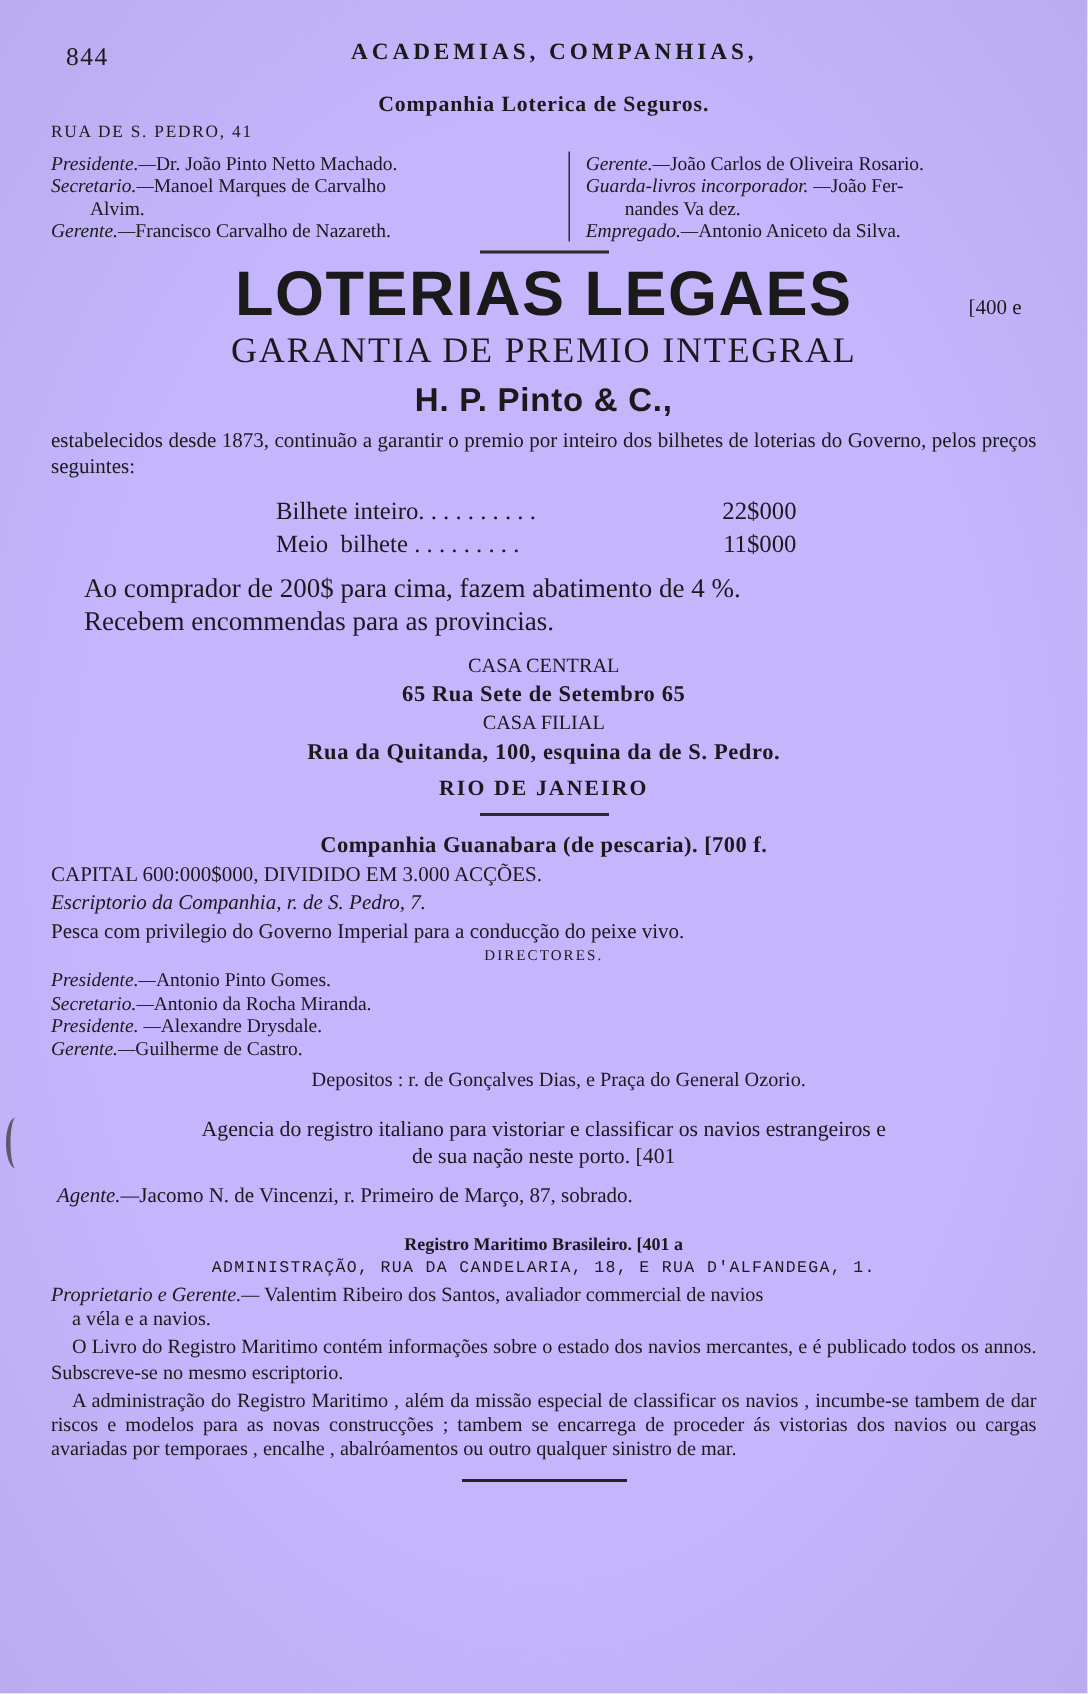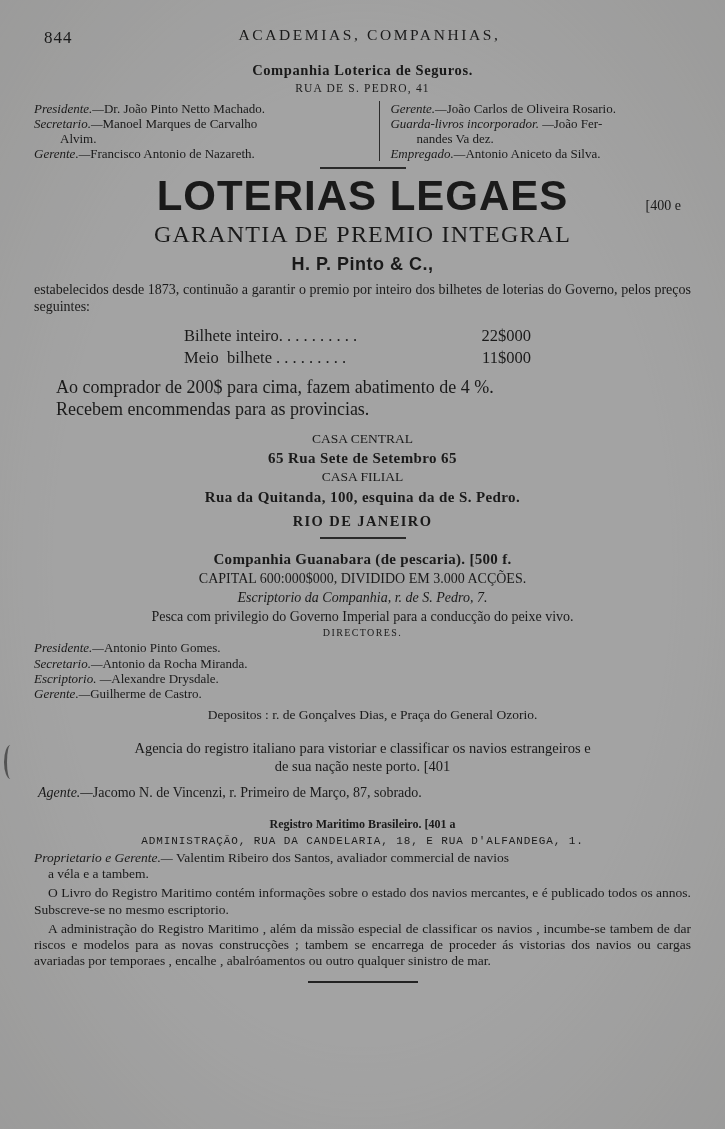--- a/index.html
+++ b/index.html
@@ -14,21 +14,21 @@
     color: #1a1a1a;
     position: relative;
     overflow: hidden;
   }
   .page {
     position: relative;
     width: 725px;
     height: 1129px;
     padding: 0;
     box-sizing: border-box;
-    background: #a3a3a3;
+    background: #c4b5fd;
   }
   
   .page::before {
     content: "";
     position: absolute;
     inset: 0;
     pointer-events: none;
     background:
       radial-gradient(ellipse at 50% 50%, rgba(255,255,255,0) 60%, rgba(180,178,170,0.16) 100%);
     mix-blend-mode: multiply;
@@ -48,35 +48,35 @@
     left: 10px;
     top: 2px;
     font-size: 17px;
     letter-spacing: 1px;
     font-family: "Liberation Serif", serif;
   }
   .running-head {
     text-align: center;
     font-size: 15.5px;
     letter-spacing: 2.6px;
-    font-weight: normal;
+    font-weight: bold;
     font-family: "Liberation Serif", serif;
     padding-left: 14px;
   }
   .it { font-style: italic; }
 
   .sec-title {
     text-align: center;
     font-weight: bold;
     font-size: 14.5px;
     letter-spacing: 0.6px;
     margin-top: 10px;
   }
   .sec-sub {
-    text-align: center;
+    text-align: left;
     font-size: 11.5px;
     letter-spacing: 1.2px;
     margin-top: 3px;
   }
 
   
   .staff {
     display: flex;
     margin-top: 7px;
     font-size: 13px;
@@ -117,21 +117,21 @@
   }
   .garantia {
     text-align: center;
     font-size: 24px;
     letter-spacing: 1.2px;
     margin-top: 4px;
     font-family: "Liberation Serif", serif;
   }
   .firm {
     text-align: center;
-    font-size: 18px;
+    font-size: 22px;
     font-weight: bold;
     letter-spacing: 0.5px;
     margin-top: 6px;
     font-family: "Liberation Sans", sans-serif;
   }
   .advert-body {
     font-size: 14px;
     line-height: 1.22;
     margin-top: 6px;
     text-align: justify;
@@ -178,21 +178,21 @@
 
   
   .blk { margin-top: 12px; }
   .blk-title {
     text-align: center;
     font-weight: bold;
     font-size: 15px;
     letter-spacing: 0.3px;
   }
   .blk-line {
-    text-align: center;
+    text-align: left;
     font-size: 14px;
     margin-top: 3px;
   }
   .blk-line.it { font-style: italic; }
   .tiny-caps {
     text-align: center;
     font-size: 10px;
     letter-spacing: 1.4px;
     margin-top: 2px;
   }
@@ -290,21 +290,21 @@
           <div class="row">
             <span class="role">Presidente.—</span><span>Dr. João Pinto Netto Machado.</span>
           </div>
           <div class="row">
             <span class="role">Secretario.—</span><span>Manoel Marques de Carvalho</span>
           </div>
           <div class="row indent">
             <span>Alvim.</span>
           </div>
           <div class="row">
-            <span class="role">Gerente.—</span><span>Francisco Antonio de Nazareth.</span>
+            <span class="role">Gerente.—</span><span>Francisco Carvalho de Nazareth.</span>
           </div>
         </div>
         <div class="col right">
           <div class="row">
             <span class="role">Gerente.—</span><span>João Carlos de Oliveira Rosario.</span>
           </div>
           <div class="row">
             <span class="role">Guarda-livros incorporador. —</span><span>João Fer-</span>
           </div>
           <div class="row indent">
@@ -347,34 +347,34 @@
         <div>CASA CENTRAL</div>
         <div class="big">65  Rua Sete de Setembro  65</div>
         <div>CASA FILIAL</div>
         <div class="big">Rua da Quitanda, 100, esquina da de S. Pedro.</div>
         <div class="rio">RIO DE JANEIRO</div>
       </div>
       <div class="sep-small"></div>
     </div>
 
     <div class="blk">
-      <div class="blk-title">Companhia  Guanabara (de pescaria).  [500 f.</div>
+      <div class="blk-title">Companhia  Guanabara (de pescaria).  [700 f.</div>
       <div class="blk-line">CAPITAL 600:000$000, DIVIDIDO EM 3.000 ACÇÕES.</div>
       <div class="blk-line it">Escriptorio da Companhia, r. de S. Pedro, 7.</div>
       <div class="blk-line">Pesca com privilegio do Governo Imperial para a conducção do peixe vivo.</div>
       <div class="tiny-caps">DIRECTORES.</div>
       <div class="list">
         <div>
           <span class="role">Presidente.—</span><span>Antonio Pinto Gomes.</span>
         </div>
         <div>
           <span class="role">Secretario.—</span><span>Antonio da Rocha Miranda.</span>
         </div>
         <div>
-          <span class="role">Escriptorio. —</span><span>Alexandre Drysdale.</span>
+          <span class="role">Presidente. —</span><span>Alexandre Drysdale.</span>
         </div>
         <div>
           <span class="role">Gerente.—</span><span>Guilherme de Castro.</span>
         </div>
       </div>
       <div class="dep">Depositos : r. de Gonçalves Dias, e Praça do General Ozorio.</div>
     </div>
 
     <div class="agencia">
       <div>Agencia  do registro italiano para vistoriar e classificar os navios estrangeiros e</div>
@@ -384,21 +384,21 @@
       <span class="role">Agente.—</span><span>Jacomo N. de Vincenzi, r. Primeiro de Março, 87, sobrado.</span>
     </div>
 
     <div>
       <div class="reg-title">Registro Maritimo Brasileiro.  [401 a</div>
       <div class="reg-admin">ADMINISTRAÇÃO,  RUA DA CANDELARIA,  18,  E RUA  D'ALFANDEGA, 1.</div>
       <div class="reg-body">
         <p>
           <span class="role">Proprietario e Gerente.—</span><span> Valentim Ribeiro dos Santos, avaliador commercial de navios</span>
         </p>
-        <p style="margin-top:0; padding-left:14px;">a véla e a tambem.</p>
+        <p style="margin-top:0; padding-left:14px;">a véla e a navios.</p>
         <p class="ind">O Livro do Registro Maritimo contém informações sobre o estado dos navios mercantes, e é publicado todos os annos. Subscreve-se no mesmo escriptorio.</p>
         <p class="ind">A administração do Registro Maritimo , além da missão especial de classificar os navios , incumbe-se tambem de dar  riscos e modelos para as  novas construcções ; tambem se encarrega de proceder ás vistorias dos navios ou cargas avariadas por temporaes , encalhe , abalróamentos ou outro qualquer sinistro de mar.</p>
       </div>
       <div class="rule"></div>
     </div>
 
   </div>
 </div>
 
 </body></html>

